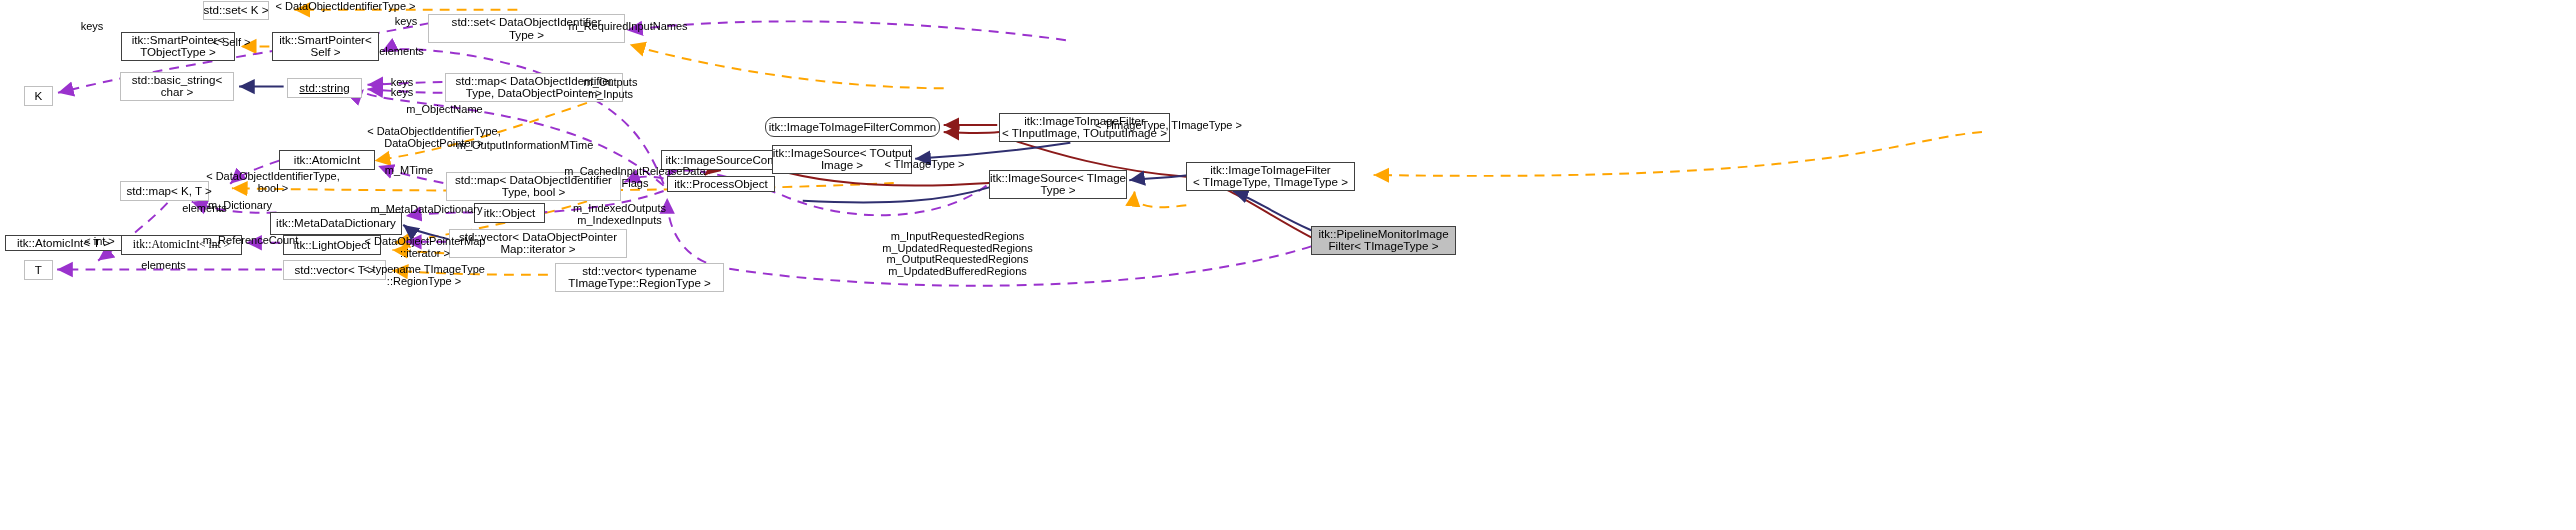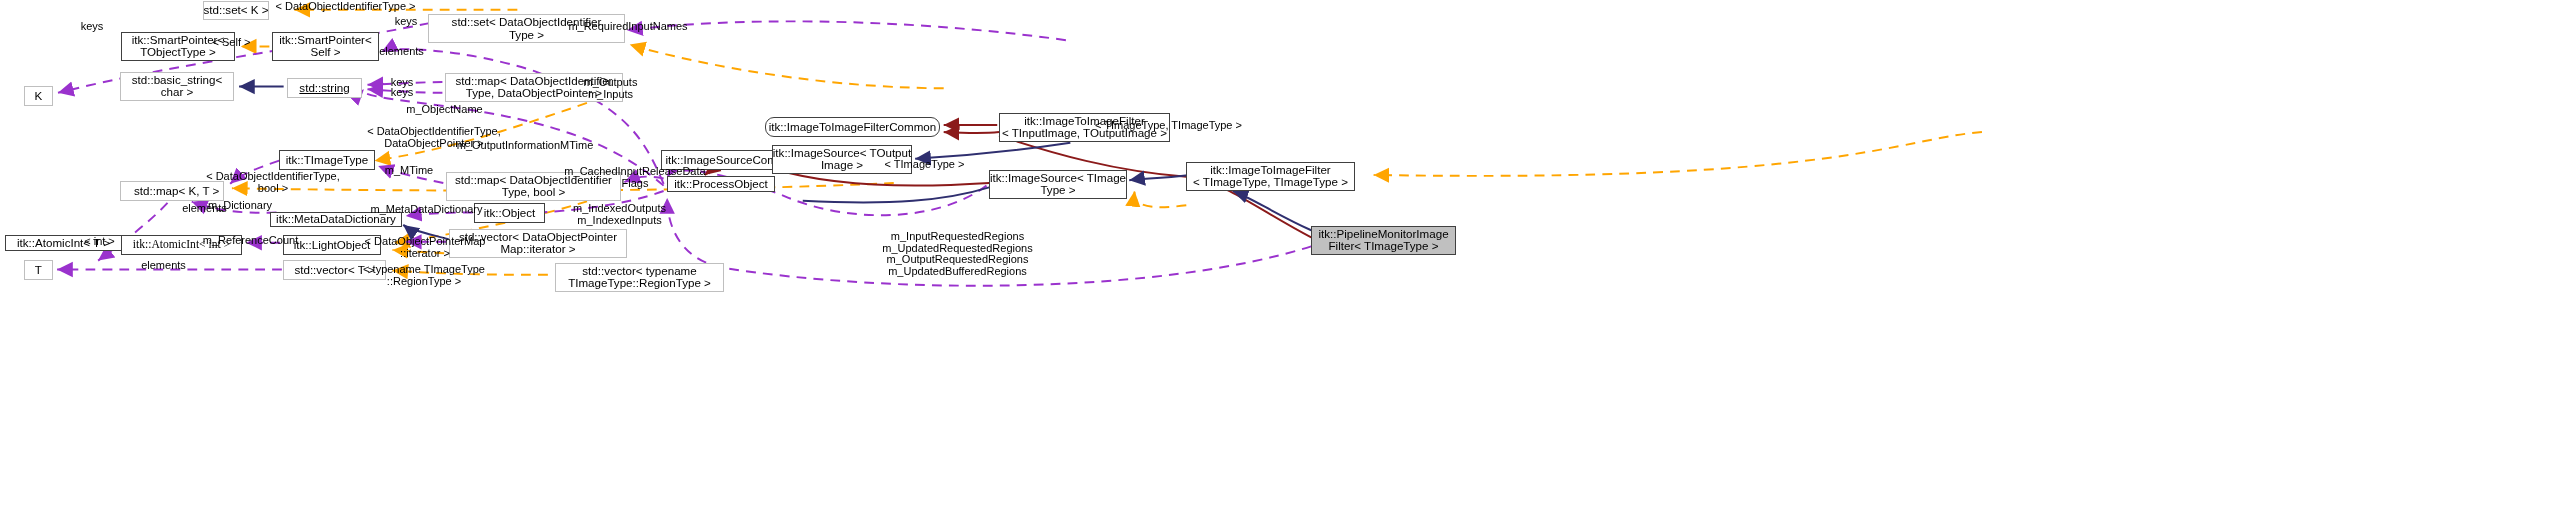--- a/index.html
+++ b/index.html
@@ -103,27 +103,27 @@
       <div class="node dark" style="left: 272px; top: 32px; width: 107px; height: 28.5px;">itk::SmartPointer&lt;
 Self &gt;</div>
       <div class="node light" style="left: 24px; top: 86px; width: 28.5px; height: 19.6px;">K</div>
       <div class="node light" style="left: 120px; top: 72px; width: 114px; height: 28.5px;">std::basic_string&lt;
 char &gt;</div>
       <div class="node light" style="left: 287px; top: 78px; width: 75px; height: 19.6px; text-decoration: underline;">std::string</div>
       <div class="node light" style="left: 428px; top: 14.3px; width: 197px; height: 28.5px;">std::set&lt; DataObjectIdentifier
 Type &gt;</div>
       <div class="node light" style="left: 445px; top: 73px; width: 178px; height: 28.5px;">std::map&lt; DataObjectIdentifier
 Type, DataObjectPointer &gt;</div>
-      <div class="node dark" style="left: 279px; top: 150px; width: 96px; height: 19.6px;">itk::TImageType</div>
-      <div class="node light" style="left: 120px; top: 181px; width: 104px; height: 19.6px; padding-left: 13px;">std::map&lt; K, T &gt;</div>
+      <div class="node dark" style="left: 279px; top: 150px; width: 96px; height: 19.6px;">itk::AtomicInt</div>
+      <div class="node light" style="left: 120px; top: 181px; width: 89px; height: 19.6px; padding-left: 13px;">std::map&lt; K, T &gt;</div>
       <div class="node light" style="left: 446px; top: 172px; width: 175px; height: 28.5px;">std::map&lt; DataObjectIdentifier
 Type, bool &gt;</div>
       <div class="node dark" style="left: 474px; top: 203px; width: 71px; height: 19.6px;">itk::Object</div>
       <div class="node dark" style="left: 667px; top: 176px; width: 108px; height: 16px;">itk::ProcessObject</div>
-      <div class="node dark" style="left: 270px; top: 212px; width: 132px; height: 15px;">itk::MetaDataDictionary</div>
+      <div class="node dark" style="left: 270px; top: 212px; width: 132px; height: 23px;">itk::MetaDataDictionary</div>
       <div class="node dark" style="left: 5px; top: 235px; width: 117px; height: 16px;">itk::AtomicInt&lt; T &gt;</div>
       <div class="node dark" style="left: 121px; top: 235px; width: 121px; height: 19.6px; font-family: Liberation Serif, serif;">itk::AtomicInt&lt; int &gt;</div>
       <div class="node dark" style="left: 283px; top: 235px; width: 98px; height: 19.6px;">itk::LightObject</div>
       <div class="node light" style="left: 24px; top: 260px; width: 28.5px; height: 19.6px;">T</div>
       <div class="node light" style="left: 283px; top: 260px; width: 103px; height: 19.6px;">std::vector&lt; T &gt;</div>
       <div class="node light" style="left: 449px; top: 229px; width: 178px; height: 28.5px;">std::vector&lt; DataObjectPointer
 Map::iterator &gt;</div>
       <div class="node light" style="left: 555px; top: 263px; width: 169px; height: 28.5px;">std::vector&lt; typename
 TImageType::RegionType &gt;</div>
       <div class="node dark" style="left: 661px; top: 150px; width: 143px; height: 19.6px;">itk::ImageSourceCommon</div>

